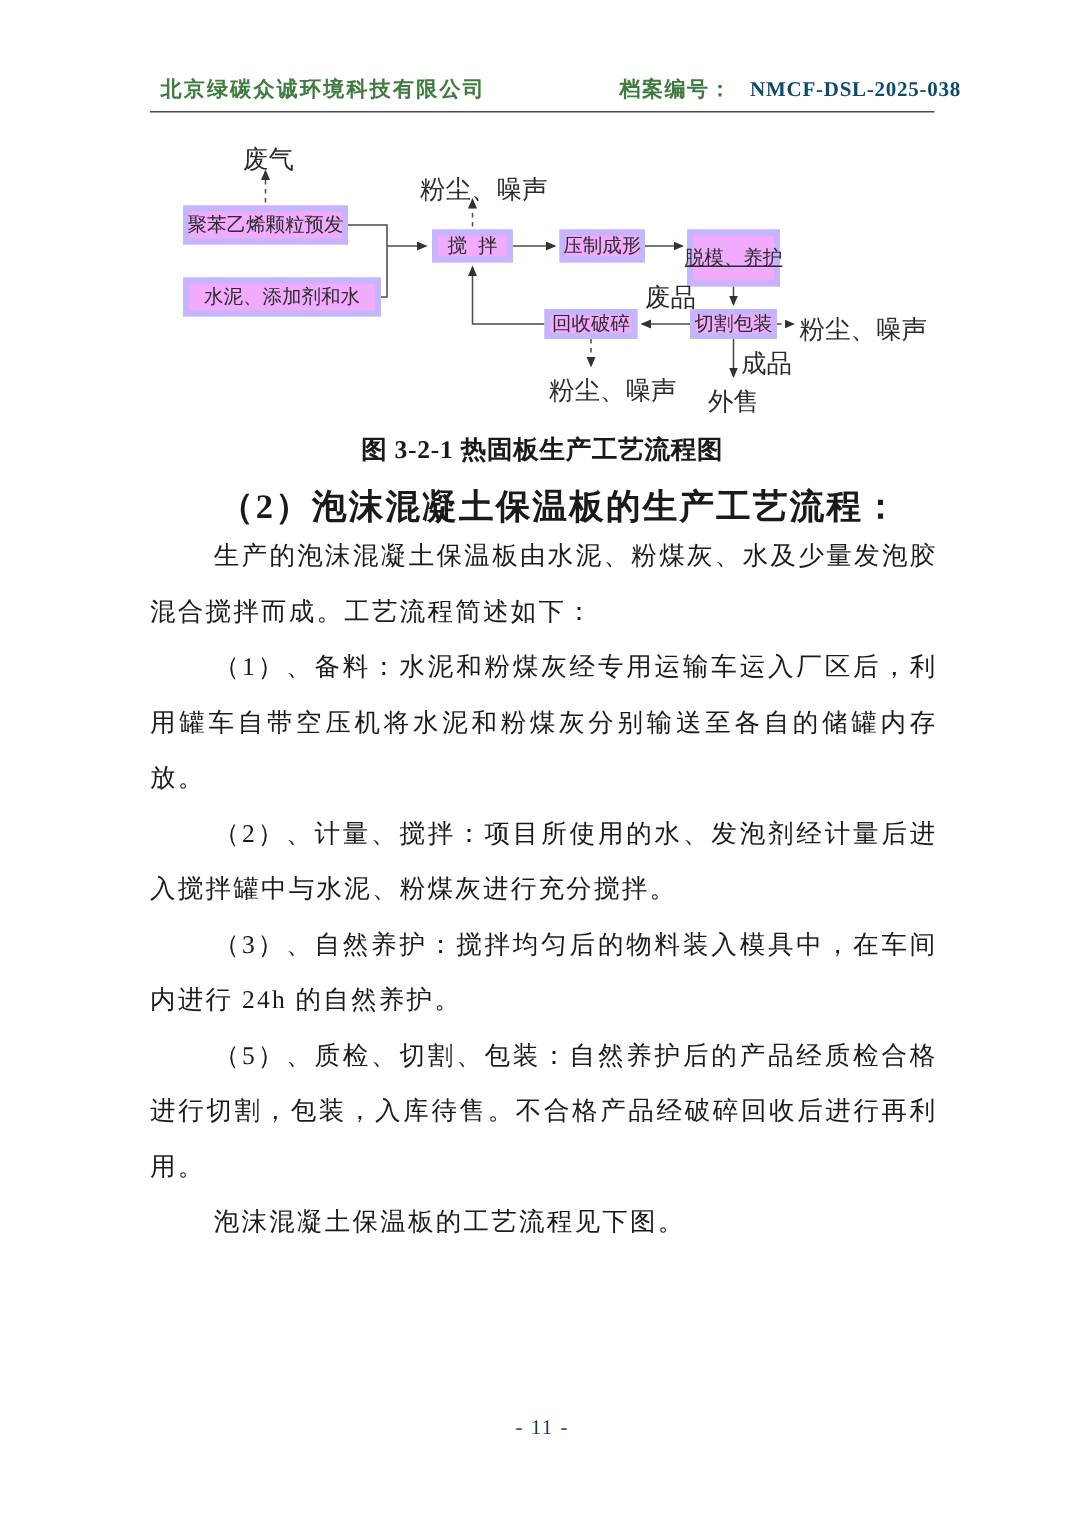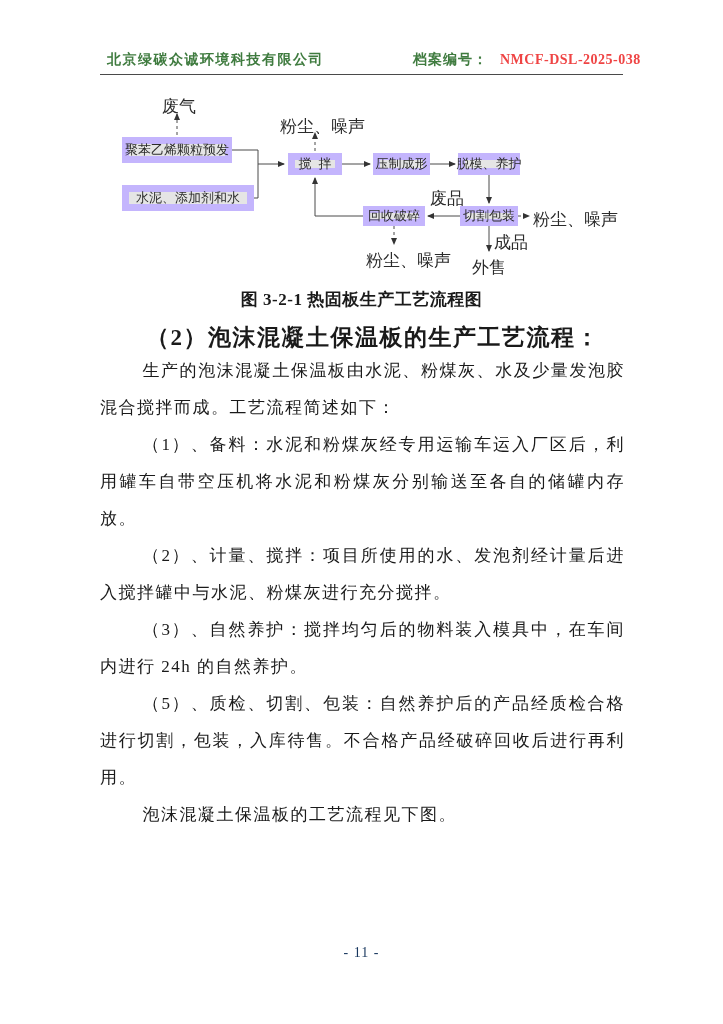--- a/index.html
+++ b/index.html
@@ -8,29 +8,29 @@
     margin:0 auto;overflow:hidden;
     font-family:"Liberation Serif","DejaVu Serif",serif;color:#1a1a1a;
   }
   
   .hdr-company{
     position:absolute;left:107px;top:51px;font-size:14px;font-weight:bold;
     letter-spacing:1.5px;color:#3f7b3f;text-align:right;
   }
   .hdr-right{position:absolute;left:413px;top:51px;font-size:14px;font-weight:bold;}
   .hdr-archive-label{color:#3f7b3f;letter-spacing:1px;}
-  .hdr-archive-number{color:#ef4444;margin-left:12px;letter-spacing:.5px;}
+  .hdr-archive-number{color:#0c4a6e;margin-left:12px;letter-spacing:.5px;}
   .hdr-rule{position:absolute;left:100px;top:74px;width:523px;height:0;
     border-top:1.5px solid #4a4a4a;}
   
   .flow{position:absolute;left:100px;top:93px;width:540px;height:188px;
     font-family:"Liberation Sans","DejaVu Sans",sans-serif;}
   .flow svg{position:absolute;left:0;top:0;}
   .flow-box{
-    position:absolute;border:7px solid #c4b5fd;background:#e5e5e5;color:#2b2b2b;
+    position:absolute;border:4px solid #c4b5fd;background:#f0abfc;color:#2b2b2b;
     display:flex;align-items:center;justify-content:center;
     font-size:13px;white-space:pre;box-sizing:border-box;
   }
   .flow-label{position:absolute;font-size:17px;color:#2b2b2b;white-space:pre;}
   
   .caption{
     position:absolute;left:0;top:288px;width:723px;text-align:center;
     font-size:17px;font-weight:bold;letter-spacing:.5px;
   }
   .heading{
@@ -87,21 +87,21 @@
 
       <path d="M418,123 H429" stroke="#4a4a4a" stroke-dasharray="3,3" fill="none" marker-end="url(#arw)"></path>
 
       <path d="M389,133 V158" stroke="#4a4a4a" fill="none" marker-end="url(#arw)"></path>
     </svg>
 
     <div class="flow-box" style="left:22px;top:44px;width:110px;height:26px;">聚苯乙烯颗粒预发</div>
     <div class="flow-box" style="left:22px;top:92px;width:132px;height:26px;">水泥、添加剂和水</div>
     <div class="flow-box" style="left:188px;top:60px;width:54px;height:22px;">搅  拌</div>
     <div class="flow-box" style="left:273px;top:60px;width:57px;height:22px;">压制成形</div>
-    <div class="flow-box" style="left:358px;top:60px;width:62px;height:22px;">脱模、养护</div>
+    <div class="flow-box" style="left:358px;top:60px;width:62px;height:38px;text-decoration:underline;">脱模、养护</div>
     <div class="flow-box" style="left:263px;top:113px;width:62px;height:20px;">回收破碎</div>
     <div class="flow-box" style="left:360px;top:113px;width:58px;height:20px;">切割包装</div>
 
     <div class="flow-label" style="left:62px;top:2px;">废气</div>
     <div class="flow-label" style="left:180px;top:22px;">粉尘、噪声</div>
     <div class="flow-label" style="left:330px;top:94px;">废品</div>
     <div class="flow-label" style="left:433px;top:115px;">粉尘、噪声</div>
     <div class="flow-label" style="left:394px;top:138px;">成品</div>
     <div class="flow-label" style="left:372px;top:163px;">外售</div>
     <div class="flow-label" style="left:266px;top:156px;">粉尘、噪声</div>

